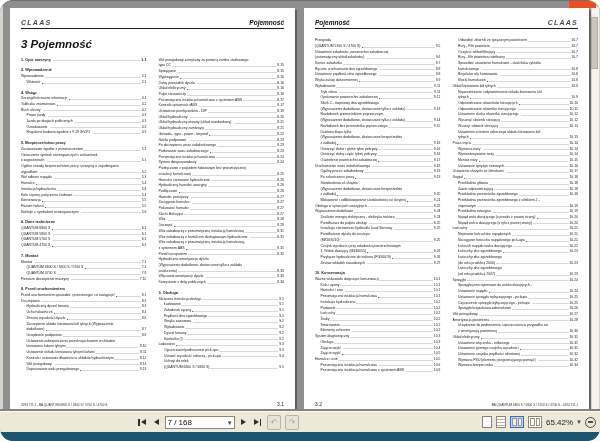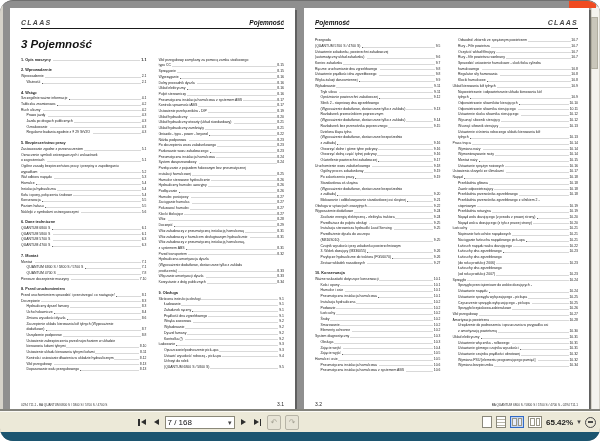--- a/index.html
+++ b/index.html
@@ -52,21 +52,21 @@
   .combo-caret{font-size:7px;color:#444;line-height:1;}
   .hist{width:12px;height:13px;border:1px solid #b7b4a6;background:#e7e4d6;border-radius:2px;
         display:flex;align-items:center;justify-content:center;font-size:8px;color:#a6a395;}
   .view-group{position:absolute;left:482px;top:3px;display:flex;align-items:center;gap:4px;height:14px;width:126px;overflow:hidden;}
   .lay{width:10px;height:12px;border:1px solid #8a887a;background:#fff;box-sizing:border-box;position:relative;}
   .lay.lines{background:repeating-linear-gradient(#fff 0 2px,#b9b6a8 2px 3px);}
   .lay.two{width:14px;display:flex;gap:1px;padding:1px;background:#fff;}
   .lay.two > i{flex:1;background:#fff;border:1px solid #9a9889;display:block;}
   .lay.sel{border-color:#316ac5;background:#c6d6f0;}
   .lay.sel > i{background:#e8eefb;}
-  .zoom-text{font-size:8px;color:#1a1a1a;font-weight:bold;}
+  .zoom-text{font-size:8px;color:#1a1a1a;}
   .zoom-caret{font-size:7px;color:#444;}
   .zoomout{width:11px;height:11px;border-radius:50%;border:1.5px solid #4a4a4a;box-sizing:border-box;position:relative;flex:0 0 auto;}
   .zoomout::after{content:"";position:absolute;left:2px;right:2px;top:50%;height:1.5px;margin-top:-1px;background:#4a4a4a;}
   .slider-dash{width:5px;height:2px;background:#6a6a6a;flex:0 0 auto;}
   .bottom-strip{position:absolute;left:0;right:0;bottom:0;height:9px;background:#1c5570;}
 </style>
 </head>
 <body>
 
 <div class="app">

